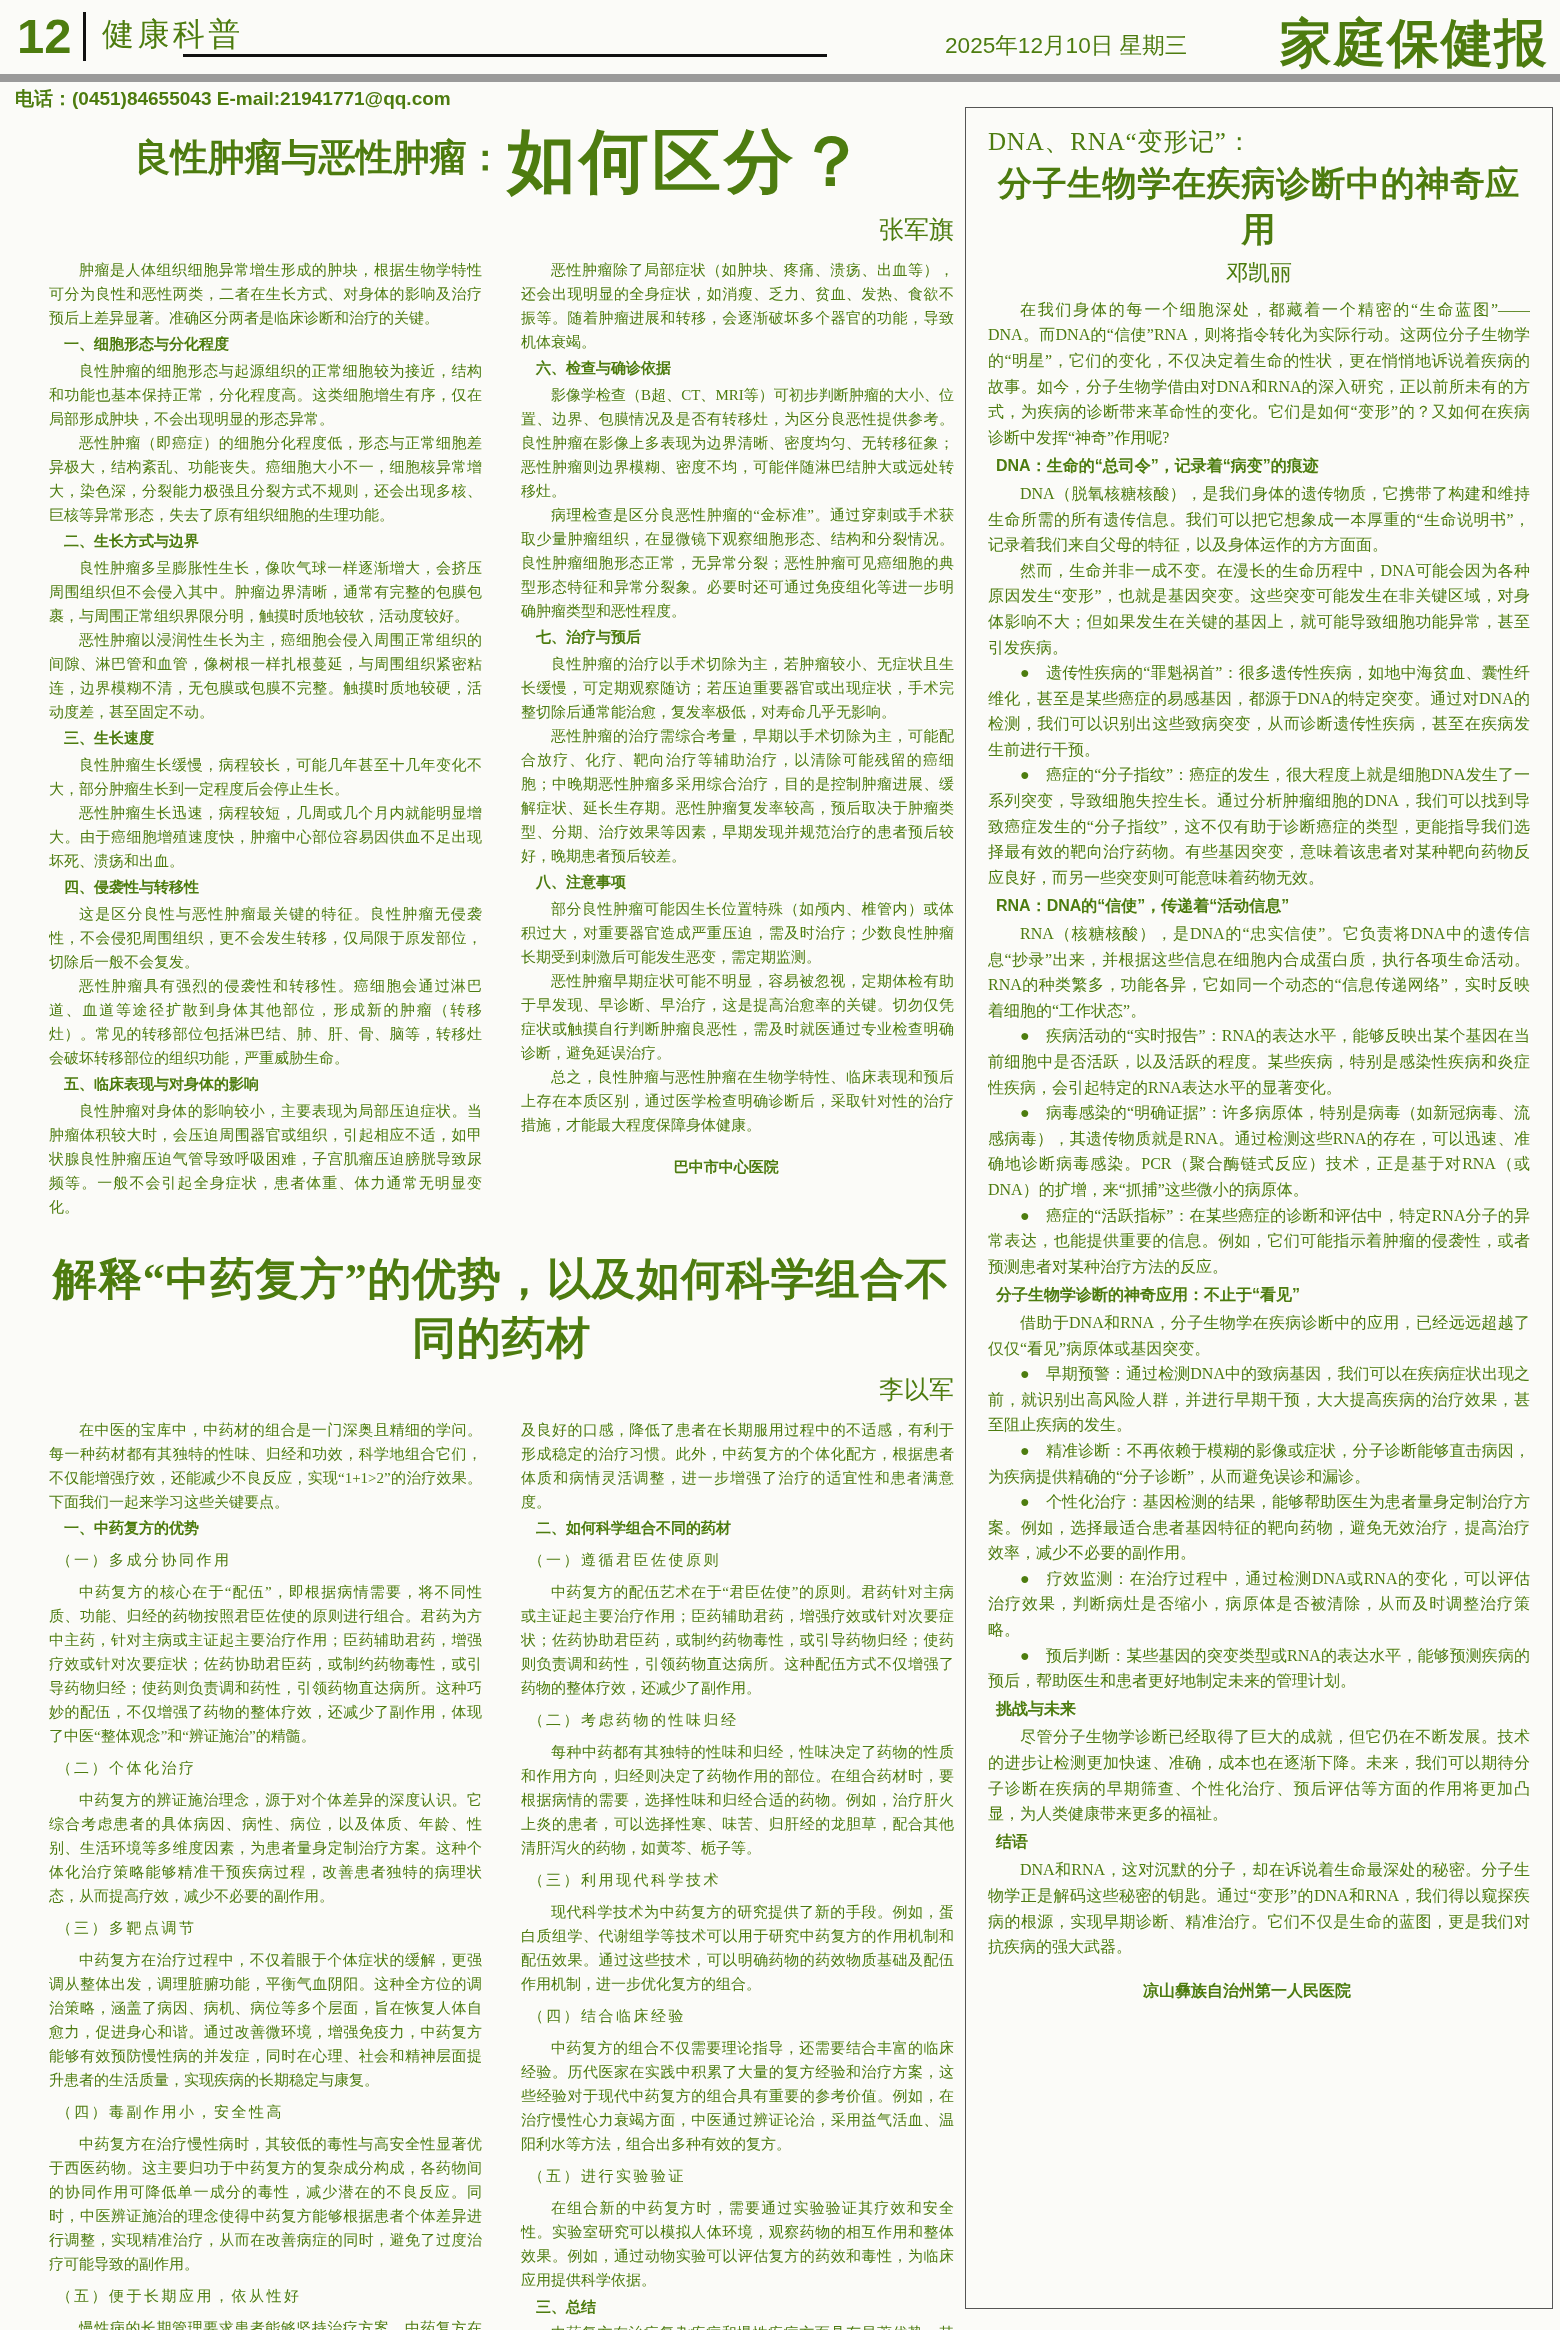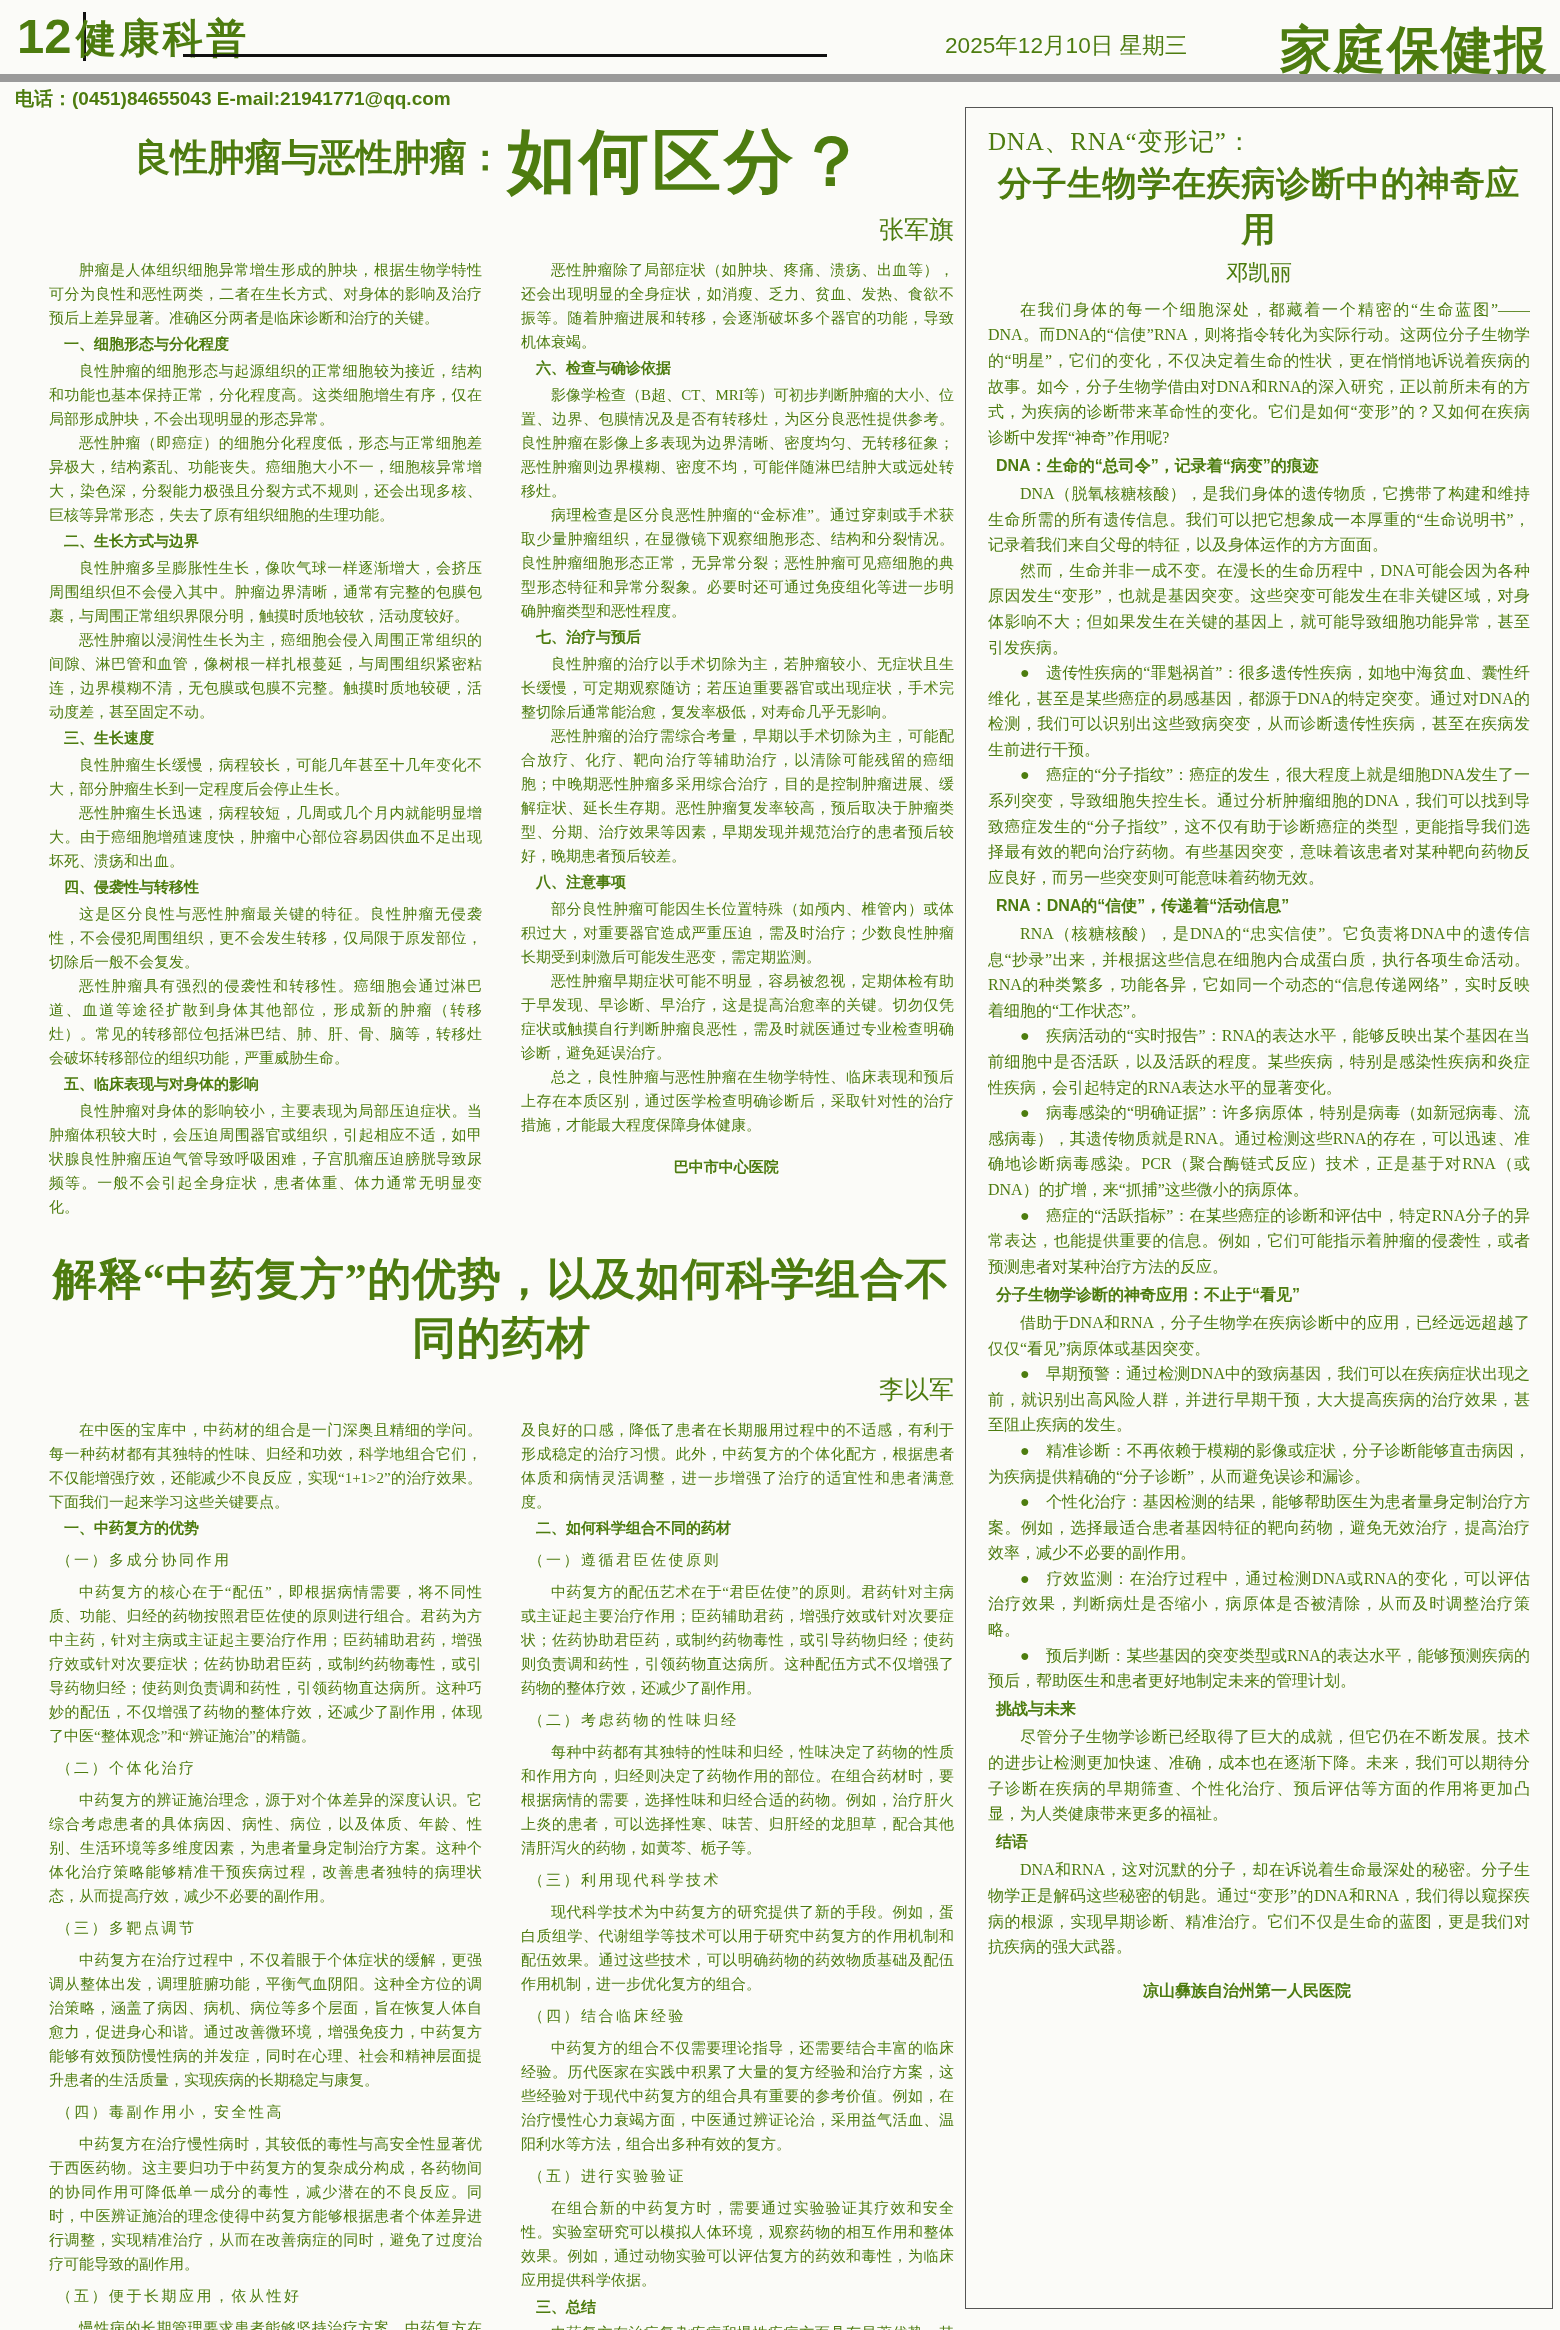--- a/index.html
+++ b/index.html
@@ -2,25 +2,25 @@
 <html style="font-size:13.4px"><head>
 <meta charset="utf-8">
 <style>
   html,body{margin:0;padding:0;}
   body{background:#e8e8e4;}
   .page{position:relative;width:1560px;height:2330px;background:#fbfbf8;margin:0 auto;
         font-family:"Liberation Serif","DejaVu Serif",serif;color:#4d7c0f;overflow:hidden;}
   
   .pageno{position:absolute;left:17px;top:11.7px;font-family:"Liberation Sans",sans-serif;
           font-weight:bold;font-size:49px;line-height:1;padding-right:11.7px;border-right:3.4px solid #111;}
-  .section{position:absolute;left:76px;top:18.4px;font-family:"Liberation Sans",sans-serif;
-           font-weight:bold;font-size:40px;line-height:1;letter-spacing:3.4px;}
+  .section{position:absolute;left:102px;top:18.4px;font-family:"Liberation Sans",sans-serif;
+           font-weight:normal;font-size:32px;line-height:1;letter-spacing:3.4px;}
   .thinrule{position:absolute;left:183px;top:54px;width:644px;height:2.5px;background:#111;}
   .dateline{position:absolute;left:945px;top:30px;font-size:22.6px;font-family:"Liberation Sans",sans-serif;}
-  .paper{position:absolute;right:11.7px;top:16px;font-size:52px;font-weight:bold;
+  .paper{position:absolute;right:11.7px;top:9px;font-size:52px;font-weight:bold;
          font-family:"Liberation Serif",serif;letter-spacing:1.7px;}
   .grayrule{position:absolute;left:0;top:74px;width:1560px;height:7.5px;background:#9a9a9a;}
   .contact{position:absolute;left:15px;top:86px;font-size:19px;font-weight:bold;
            font-family:Liberation Sans, sans-serif;}
   
   .blk{margin:0;}
   .p{ text-indent:2em;text-align:justify;}
   .h{ font-family:"Liberation Sans",sans-serif;font-weight:bold;text-indent:1em;margin:2.5px 0;}
   .h0{font-family:"Liberation Sans",sans-serif;font-weight:bold;text-indent:.5em;margin:2.5px 0;}
   .sub{letter-spacing:2.5px;text-indent:.5em;margin:8px 0;}

